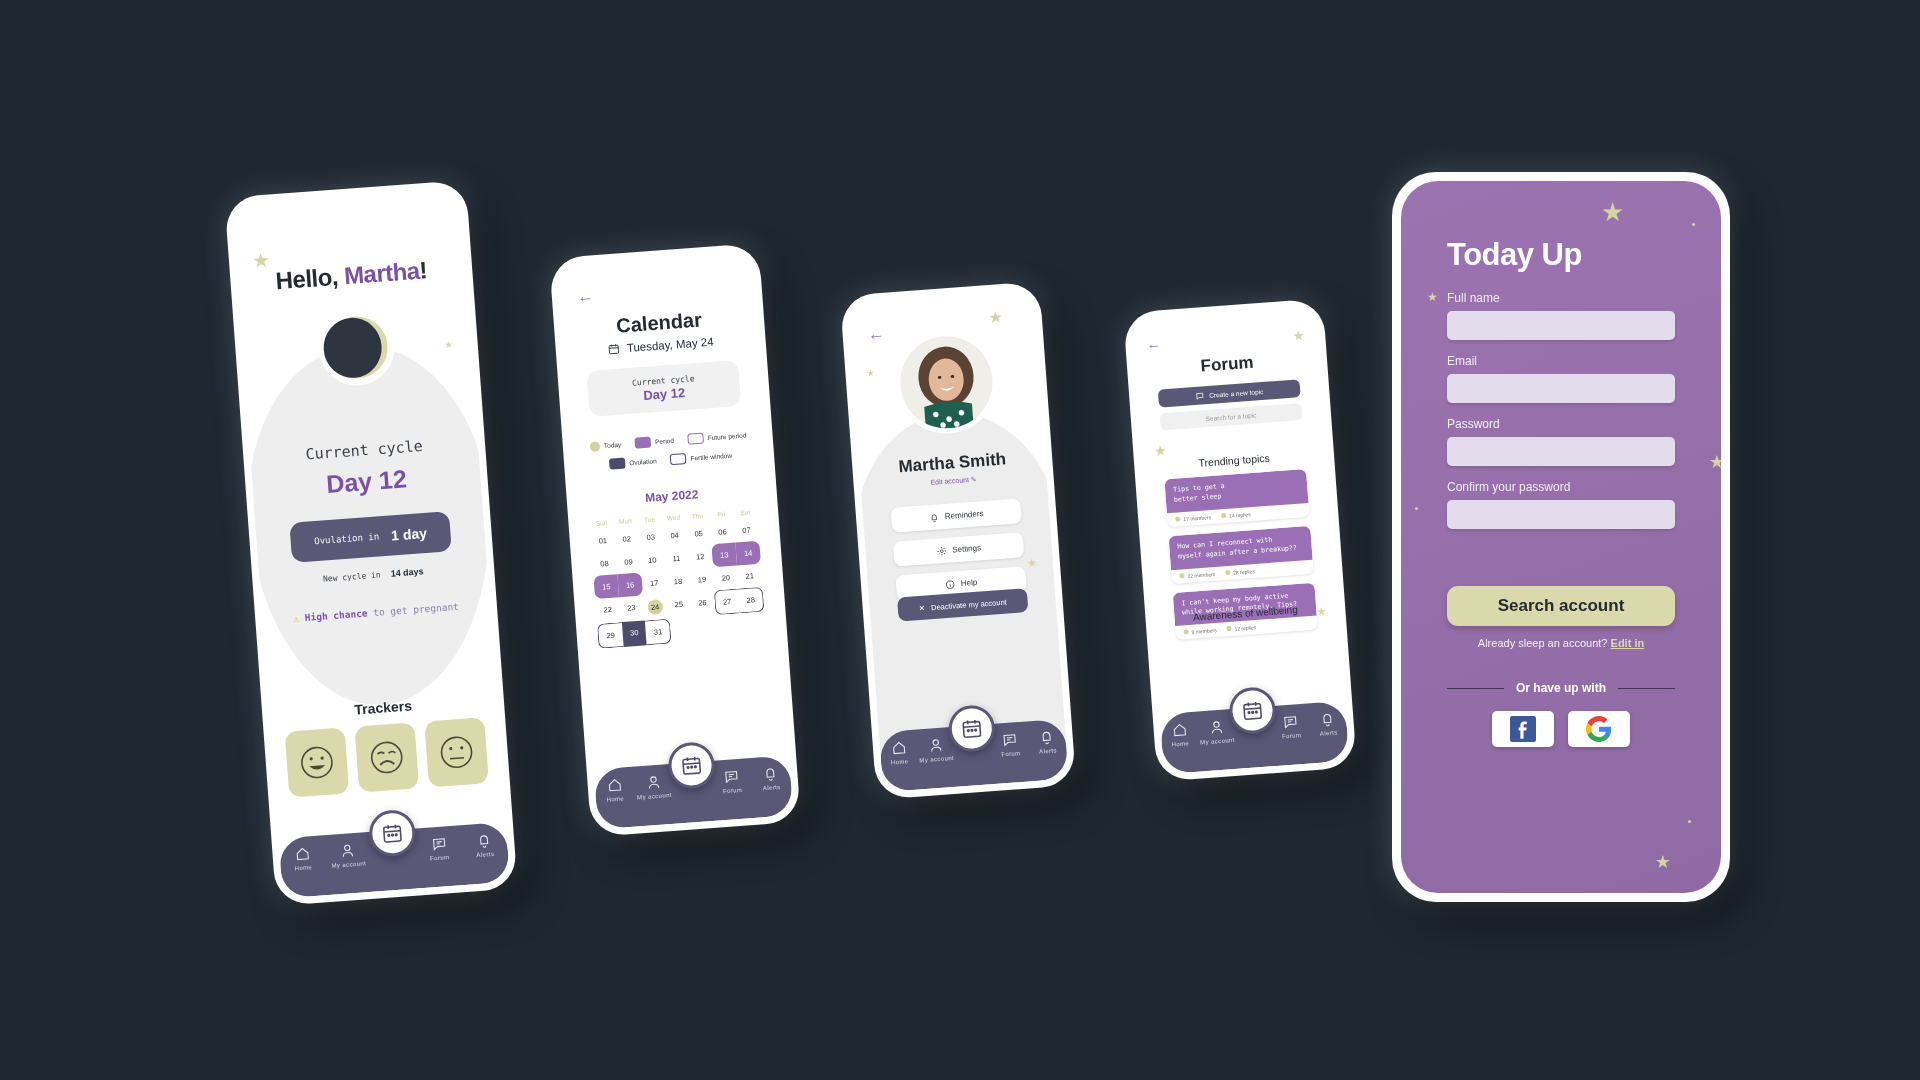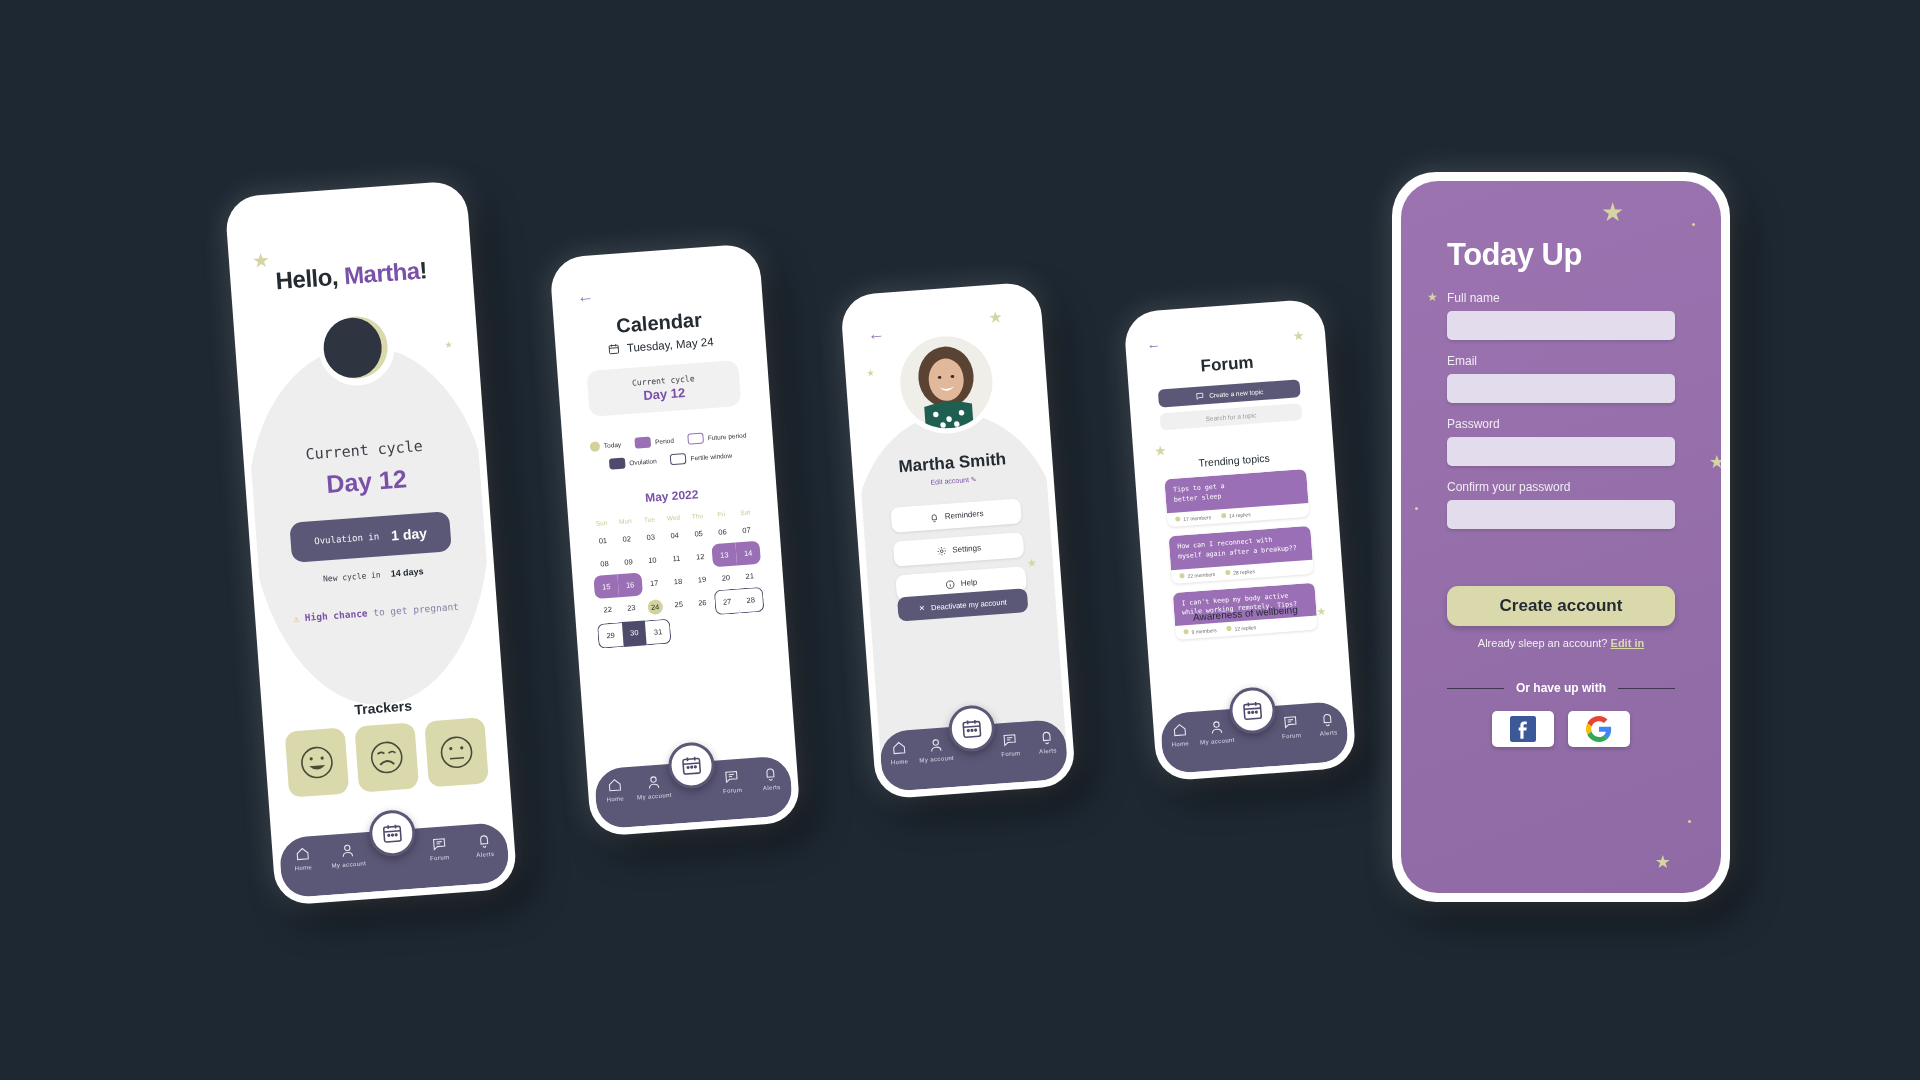--- a/index.html
+++ b/index.html
@@ -663,21 +663,21 @@
 
     <div class="su-title">Today Up</div>
 
     <div class="fields" id="signup-fields">
           <div class="fgroup"><label class="flabel">Full name</label><input class="finput" type="text" placeholder="" style=""></div>
           <div class="fgroup"><label class="flabel">Email</label><input class="finput" type="text" placeholder="" style=""></div>
           <div class="fgroup"><label class="flabel">Password</label><input class="finput" type="password" placeholder="" style=""></div>
           <div class="fgroup"><label class="flabel">Confirm your password</label><input class="finput" type="password" placeholder="" style=""></div>
         </div>
 
-    <button class="createbtn">Create account</button>
+    <button class="createbtn">Search account</button>
 
     <div class="haveacct">
       <span>Already sleep an account? </span><a href="#">Edit in</a>
     </div>
 
     <div class="orrow">
       <span class="line"></span>
       <span>Or have up with</span>
       <span class="line"></span>
     </div>

